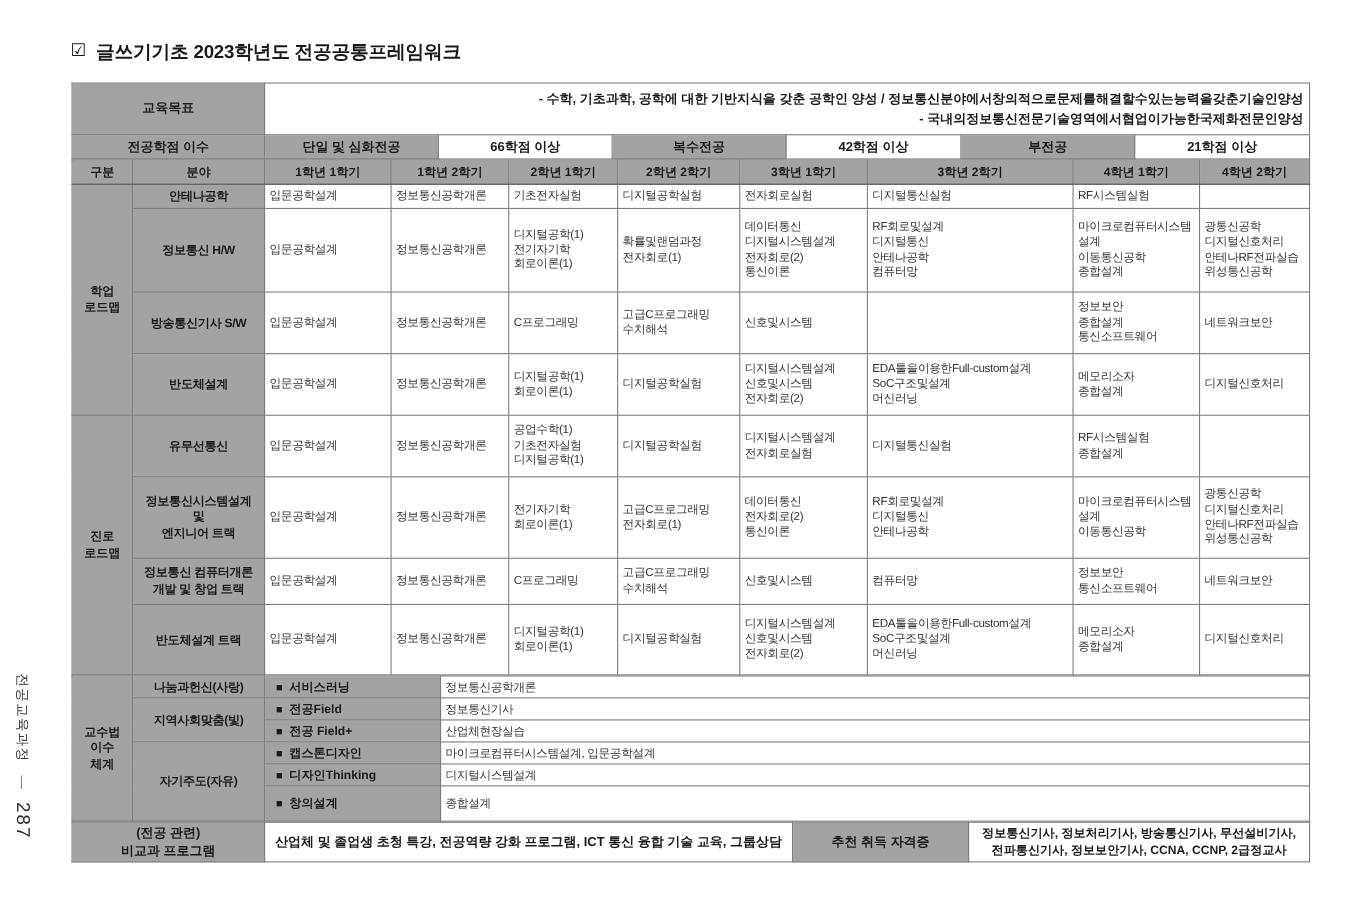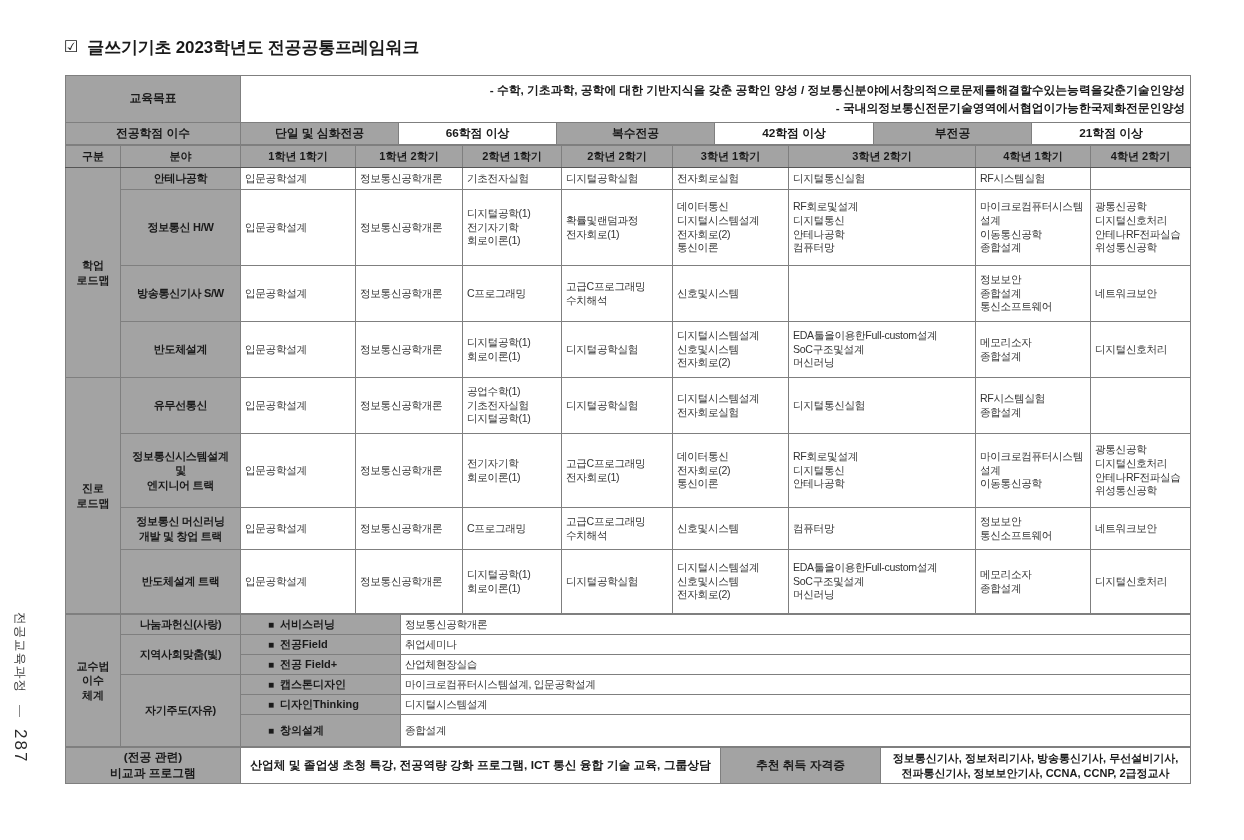--- a/index.html
+++ b/index.html
@@ -31,21 +31,21 @@
   .g{background:#a3a3a3;}
   .b{font-weight:bold;color:#1a1a1a;}
   .c{text-align:center;}
   .pre{white-space:pre-line;line-height:1.32;}
   .course{font-size:10.6px;letter-spacing:-0.3px;padding:2px 4px;color:#333;}
   .field{font-size:11px;letter-spacing:-0.3px;}
   .f12{font-size:11.8px;}
   .goal{line-height:1.55;padding-left:20px;text-align:right;}
   .hrow td{border-bottom:1.5px solid #555;}
   .sec td{border-top:1.5px solid #555;}
-  .item{padding-left:27px;font-size:11px;}
+  .item{padding-left:10px;font-size:11px;}
   .sq{display:inline-block;margin-right:6px;position:relative;top:0px;font-size:10px;}
 </style>
 </head>
 <body>
 
 <div class="title-row">
   <span class="chk">☑</span>
   <h1>글쓰기기초 2023학년도 전공공통프레임워크</h1>
 </div>
 
@@ -215,21 +215,21 @@
 디지털통신
 안테나공학</td>
       <td class="course pre">마이크로컴퓨터시스템설계
 이동통신공학</td>
       <td class="course pre">광통신공학
 디지털신호처리
 안테나RF전파실습
 위성통신공학</td>
     </tr>
     <tr style="height:42px">
-      <td class="g b c field pre">정보통신 머신러닝
+      <td class="g b c field pre">정보통신 컴퓨터개론
 개발 및 창업 트랙</td>
       <td class="course pre">입문공학설계</td>
       <td class="course pre">정보통신공학개론</td>
       <td class="course pre">C프로그래밍</td>
       <td class="course pre">고급C프로그래밍
 수치해석</td>
       <td class="course pre">신호및시스템</td>
       <td class="course pre">컴퓨터망</td>
       <td class="course pre">정보보안
 통신소프트웨어</td>
@@ -267,21 +267,21 @@
       <td rowspan="6" class="g b c pre">교수법
 이수
 체계</td>
       <td class="g b c field">나눔과헌신(사랑)</td>
       <td class="g b item"><span class="sq">■</span><span class="b">서비스러닝</span></td>
       <td class="course">정보통신공학개론</td>
     </tr>
     <tr style="height:20px">
       <td rowspan="2" class="g b c field">지역사회맞춤(빛)</td>
       <td class="g b item"><span class="sq">■</span><span class="b">전공Field</span></td>
-      <td class="course">취업세미나</td>
+      <td class="course">정보통신기사</td>
     </tr>
     <tr style="height:20px">
       <td class="g b item"><span class="sq">■</span><span class="b">전공 Field+</span></td>
       <td class="course">산업체현장실습</td>
     </tr>
     <tr style="height:20px">
       <td rowspan="3" class="g b c field">자기주도(자유)</td>
       <td class="g b item"><span class="sq">■</span><span class="b">캡스톤디자인</span></td>
       <td class="course">마이크로컴퓨터시스템설계, 입문공학설계</td>
     </tr>

